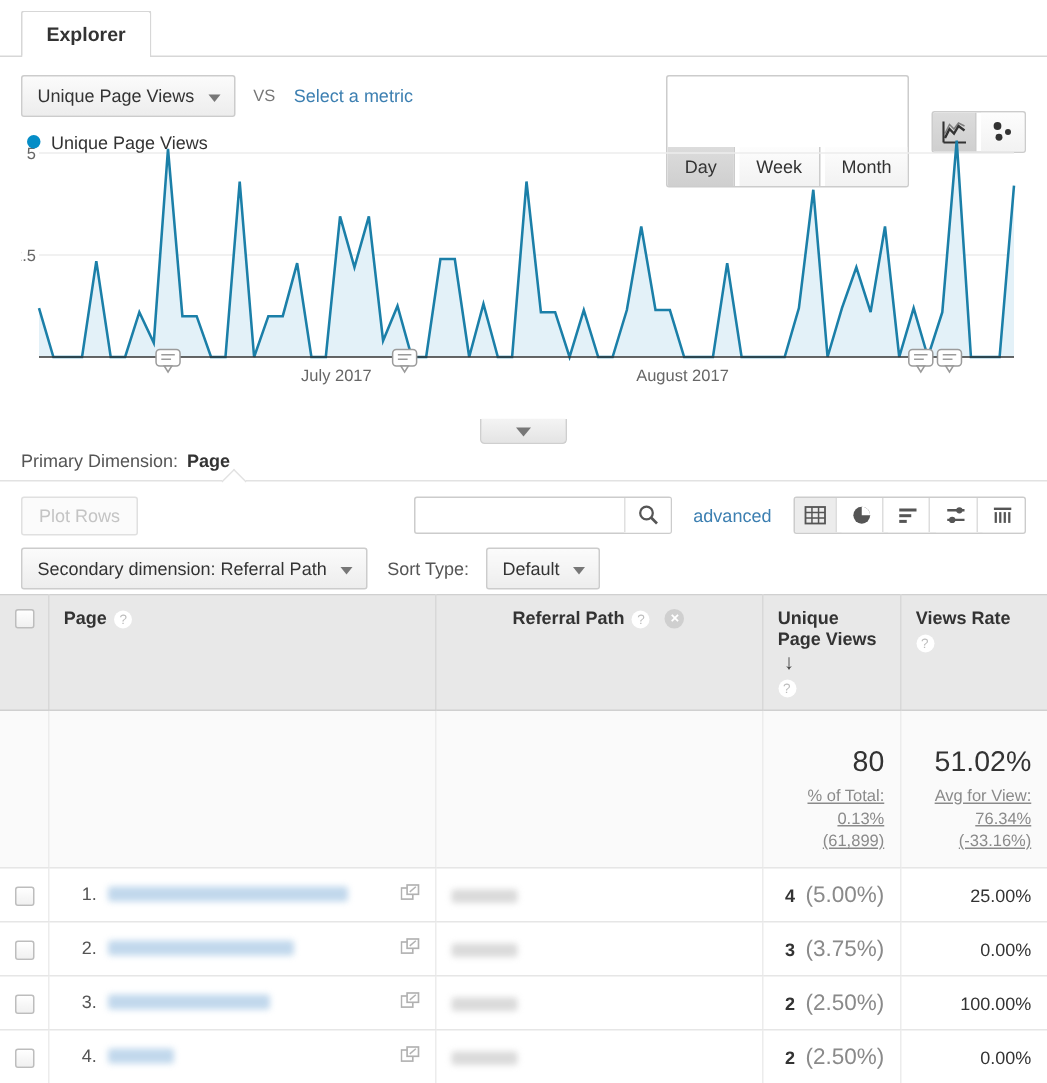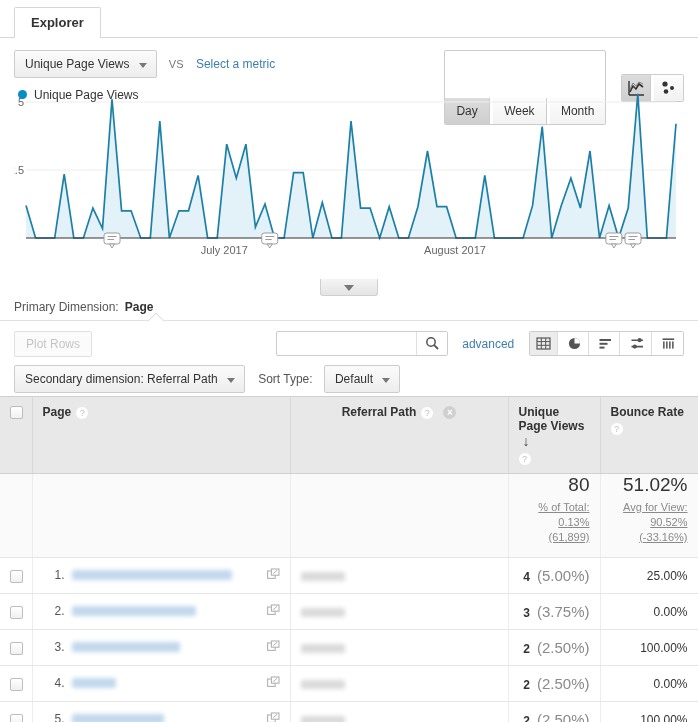--- a/index.html
+++ b/index.html
@@ -365,21 +365,21 @@
     border-bottom: 1px solid #e6e6e6;
     border-right: 1px solid #ececec;
     padding: 9px 10px;
     vertical-align: middle;
     color: #333;
   }
   tr.summary td {
     background: #fafafa;
     height: 84px;
     vertical-align: top;
-    padding-top: 0;
+    padding-top: 24px;
     margin-top: 40px;
   }
   tr.summary td.cbcol { background: #fafafa; }
   .big-num { font-size: 19px; color: #333; font-weight: normal; }
   .sub-note { font-size: 11px; color: #8a8a8a; line-height: 15px; margin-top: 4px; text-decoration: underline; }
   .rownum { color: #555; display: inline-block; width: 22px; text-align: right; margin-right: 7px; }
   .redacted {
     display: inline-block;
     height: 10px;
     border-radius: 2px;
@@ -585,21 +585,21 @@
         <span>Page</span><span class="help">?</span>
       </th>
       <th style="text-align:center">
         <span>Referral Path</span><span class="help">?</span><span class="xclose">×</span>
       </th>
       <th>
         <span>Unique Page Views</span><span class="sortarrow">↓</span><br>
         <span class="help" style="margin-left:0;margin-top:4px">?</span>
       </th>
       <th>
-        <span>Bounce Rate</span><br>
+        <span>Views Rate</span><br>
         <span class="help" style="margin-left:0;margin-top:4px">?</span>
       </th>
     </tr>
   </thead>
   <tbody id="table-body">
     <tr class="summary">
       <td class="cbcol"></td>
       <td></td>
       <td></td>
       <td class="num">
@@ -607,21 +607,21 @@
         <div class="sub-note">
           <div>% of Total:</div>
           <div>0.13%</div>
           <div>(61,899)</div>
         </div>
       </td>
       <td class="num">
         <div class="big-num">51.02%</div>
         <div class="sub-note">
           <div>Avg for View:</div>
-          <div>90.52%</div>
+          <div>76.34%</div>
           <div>(-33.16%)</div>
         </div>
       </td>
     </tr>
   <tr>
         <td class="cbcol"><span class="chk"></span></td>
         <td><span class="rownum">1.</span><span class="redacted" style="width:160px"></span><span class="extlink"><svg width="13" height="13" viewBox="0 0 13 13">
               <rect x="0.6" y="3" width="7.6" height="7.4" fill="none" stroke="#666" stroke-width="1.1"></rect>
               <rect x="4.4" y="1" width="7.6" height="6.2" fill="#fff" stroke="#666" stroke-width="1.1"></rect>
               <path d="M6.2,5.6 L10.2,2.2" stroke="#666" stroke-width="1"></path>

